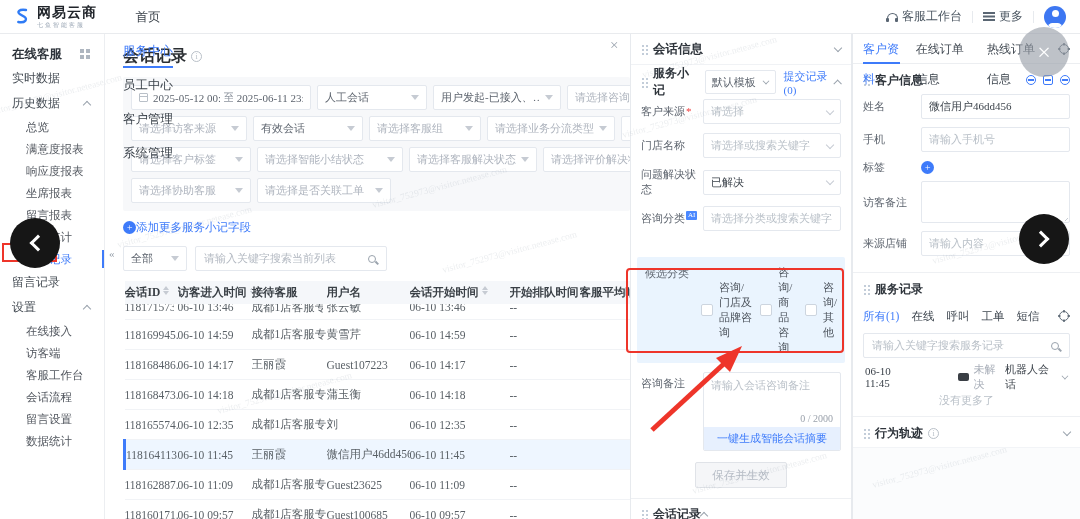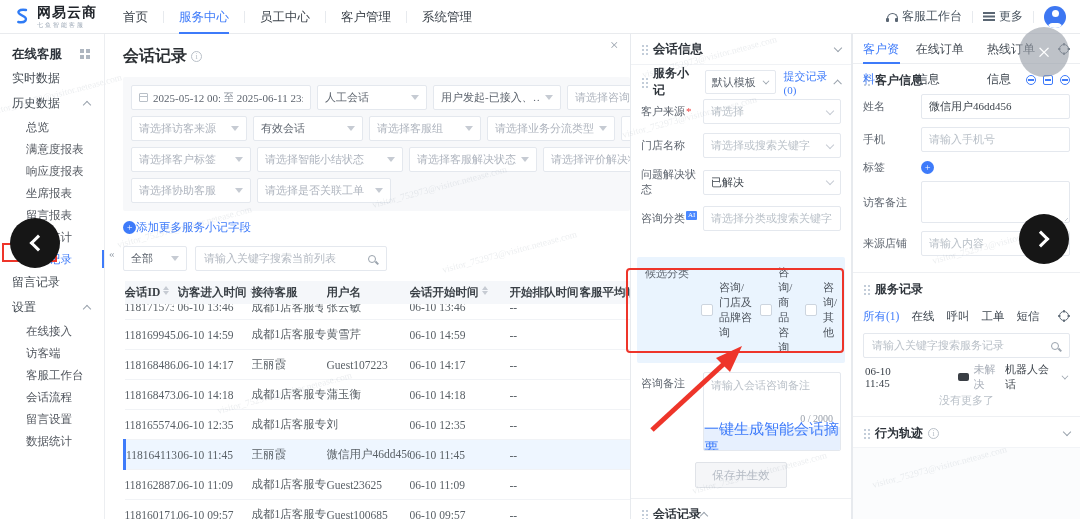--- a/index.html
+++ b/index.html
@@ -5,21 +5,21 @@
   html,body{margin:0;padding:0;background:#fff;}
   *{box-sizing:border-box;}
   .stage{position:relative;width:1080px;height:519px;overflow:hidden;background:#fff;
          font-family:Liberation Serif, serif;color:#333;}
   
   .topbar{height:34px;display:flex;align-items:center;border-bottom:1px solid #e9ebee;background:#fff;position:relative;z-index:2;}
   .logo{display:flex;align-items:center;gap:5px;width:108px;padding-left:12px;flex:none;}
   .logo-text{display:flex;flex-direction:column;line-height:1;}
   .logo-title{font-size:14px;font-weight:bold;color:#20242a;letter-spacing:1px;}
   .logo-sub{font-size:6px;color:#9aa6b4;letter-spacing:2px;margin-top:2px;}
-  .nav{display:flex;align-items:center;height:34px;}
+  .nav{display:flex;align-items:center;height:34px;flex-direction:column;}
   .nav-item{position:relative;height:34px;line-height:34px;padding:0 15px;font-size:12.5px;color:#3c434b;cursor:pointer;}
   .nav-item.active{color:#3e7bfa;}
   .nav-item.active::after{content:"";position:absolute;left:15px;right:15px;bottom:0;height:2px;background:#3e7bfa;}
   .nav-sep{width:1px;height:12px;background:#e7eaee;}
   .tb-right{margin-left:auto;display:flex;align-items:center;gap:10px;padding-right:14px;font-size:12px;color:#4a5560;}
   .tb-item{display:flex;align-items:center;gap:4px;cursor:pointer;}
   .tb-sep{width:1px;height:12px;background:#e7eaee;}
   .ic-headset{position:relative;width:11px;height:7px;border:1.5px solid #5a6673;border-bottom:none;border-radius:7px 7px 0 0;display:inline-block;}
   .ic-headset::after{content:"";position:absolute;bottom:-2px;left:-2px;width:3px;height:4px;background:#5a6673;border-radius:1px;box-shadow:9px 0 0 #5a6673;}
   .ic-burger{width:12px;height:1.5px;background:#5a6673;display:inline-block;box-shadow:0 3.5px 0 #5a6673,0 7px 0 #5a6673;margin-top:-7px;}
@@ -98,21 +98,21 @@
   .cands{margin:17px 6px 9px 6px;background:#eaf4fe;border-radius:2px;padding:8px 8px;display:flex;flex:none;}
   .cands .lab{width:56px;flex:none;color:#5d646e;padding-top:1px;}
   .cand-list{display:flex;flex-direction:row;gap:7px;}
   .cand{display:flex;align-items:center;gap:6px;color:#4a515a;cursor:pointer;}
   .cb{width:12px;height:12px;border:1px solid #cdd5df;border-radius:2px;background:#fff;flex:none;}
   .remarkrow{display:flex;padding:0 10px;flex:none;}
   .remarkrow .lab{width:62px;flex:none;color:#5d646e;padding-top:4px;}
   .remark-box{flex:1;border:1px solid #e4e8ee;border-radius:2px;overflow:hidden;background:#fff;}
   .remark-area{height:54px;padding:5px 7px;position:relative;color:#b9c0c8;cursor:text;}
   .counter{position:absolute;right:7px;bottom:3px;color:#9aa1ab;font-size:10px;}
-  .gen-btn{height:23px;background:#e7f0fe;color:#3e7bfa;display:flex;align-items:center;justify-content:center;font-size:15px;cursor:pointer;}
+  .gen-btn{height:23px;background:#e7f0fe;color:#3e7bfa;display:flex;align-items:center;justify-content:center;font-size:11px;cursor:pointer;}
   .save-btn{margin:11px auto 10px auto;height:26px;padding:0 16px;display:flex;align-items:center;border:1px solid #e0e3e8;background:#f5f6f8;color:#b6bcc5;border-radius:2px;font-size:11.5px;flex:none;cursor:default;width:max-content;}
   .mid-div{height:1px;background:#eef0f3;flex:none;}
   .hist{display:flex;flex-direction:column;align-items:center;flex:none;}
   .hist-link{margin-top:10px;font-size:11.5px;color:#3e7bfa;display:flex;align-items:center;gap:4px;cursor:pointer;}
   .hist-line{margin-top:11px;font-size:10px;color:#a3a9b3;}
   
   .right{flex:1;display:flex;flex-direction:column;border-left:1px solid #e7eaee;background:#fff;font-size:11px;overflow:hidden;}
   .rtabs{display:flex;align-items:center;height:30px;border-bottom:1px solid #eceef1;padding:0 10px;gap:16px;flex:none;}
   .rtab{font-size:12px;color:#3f4750;height:30px;line-height:30px;position:relative;cursor:pointer;}
   .rtab.active{color:#3e7bfa;}

